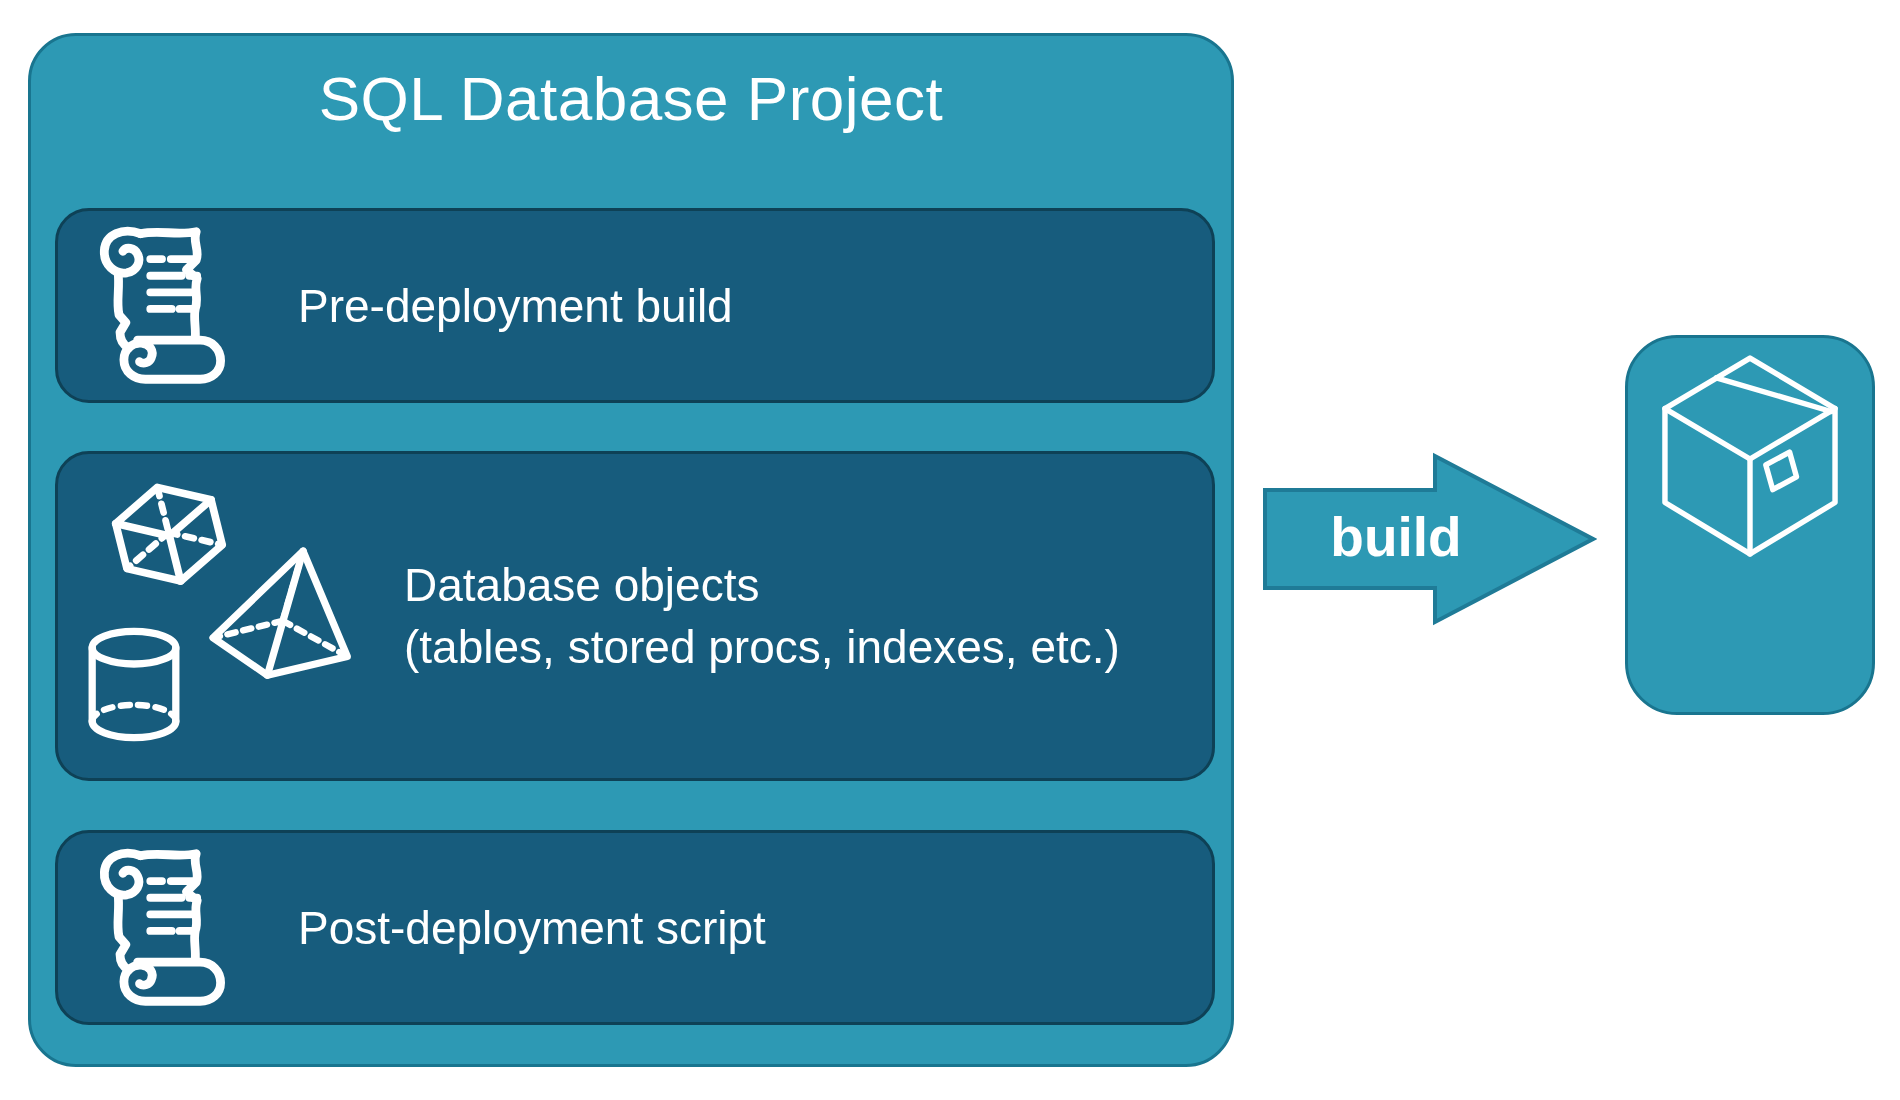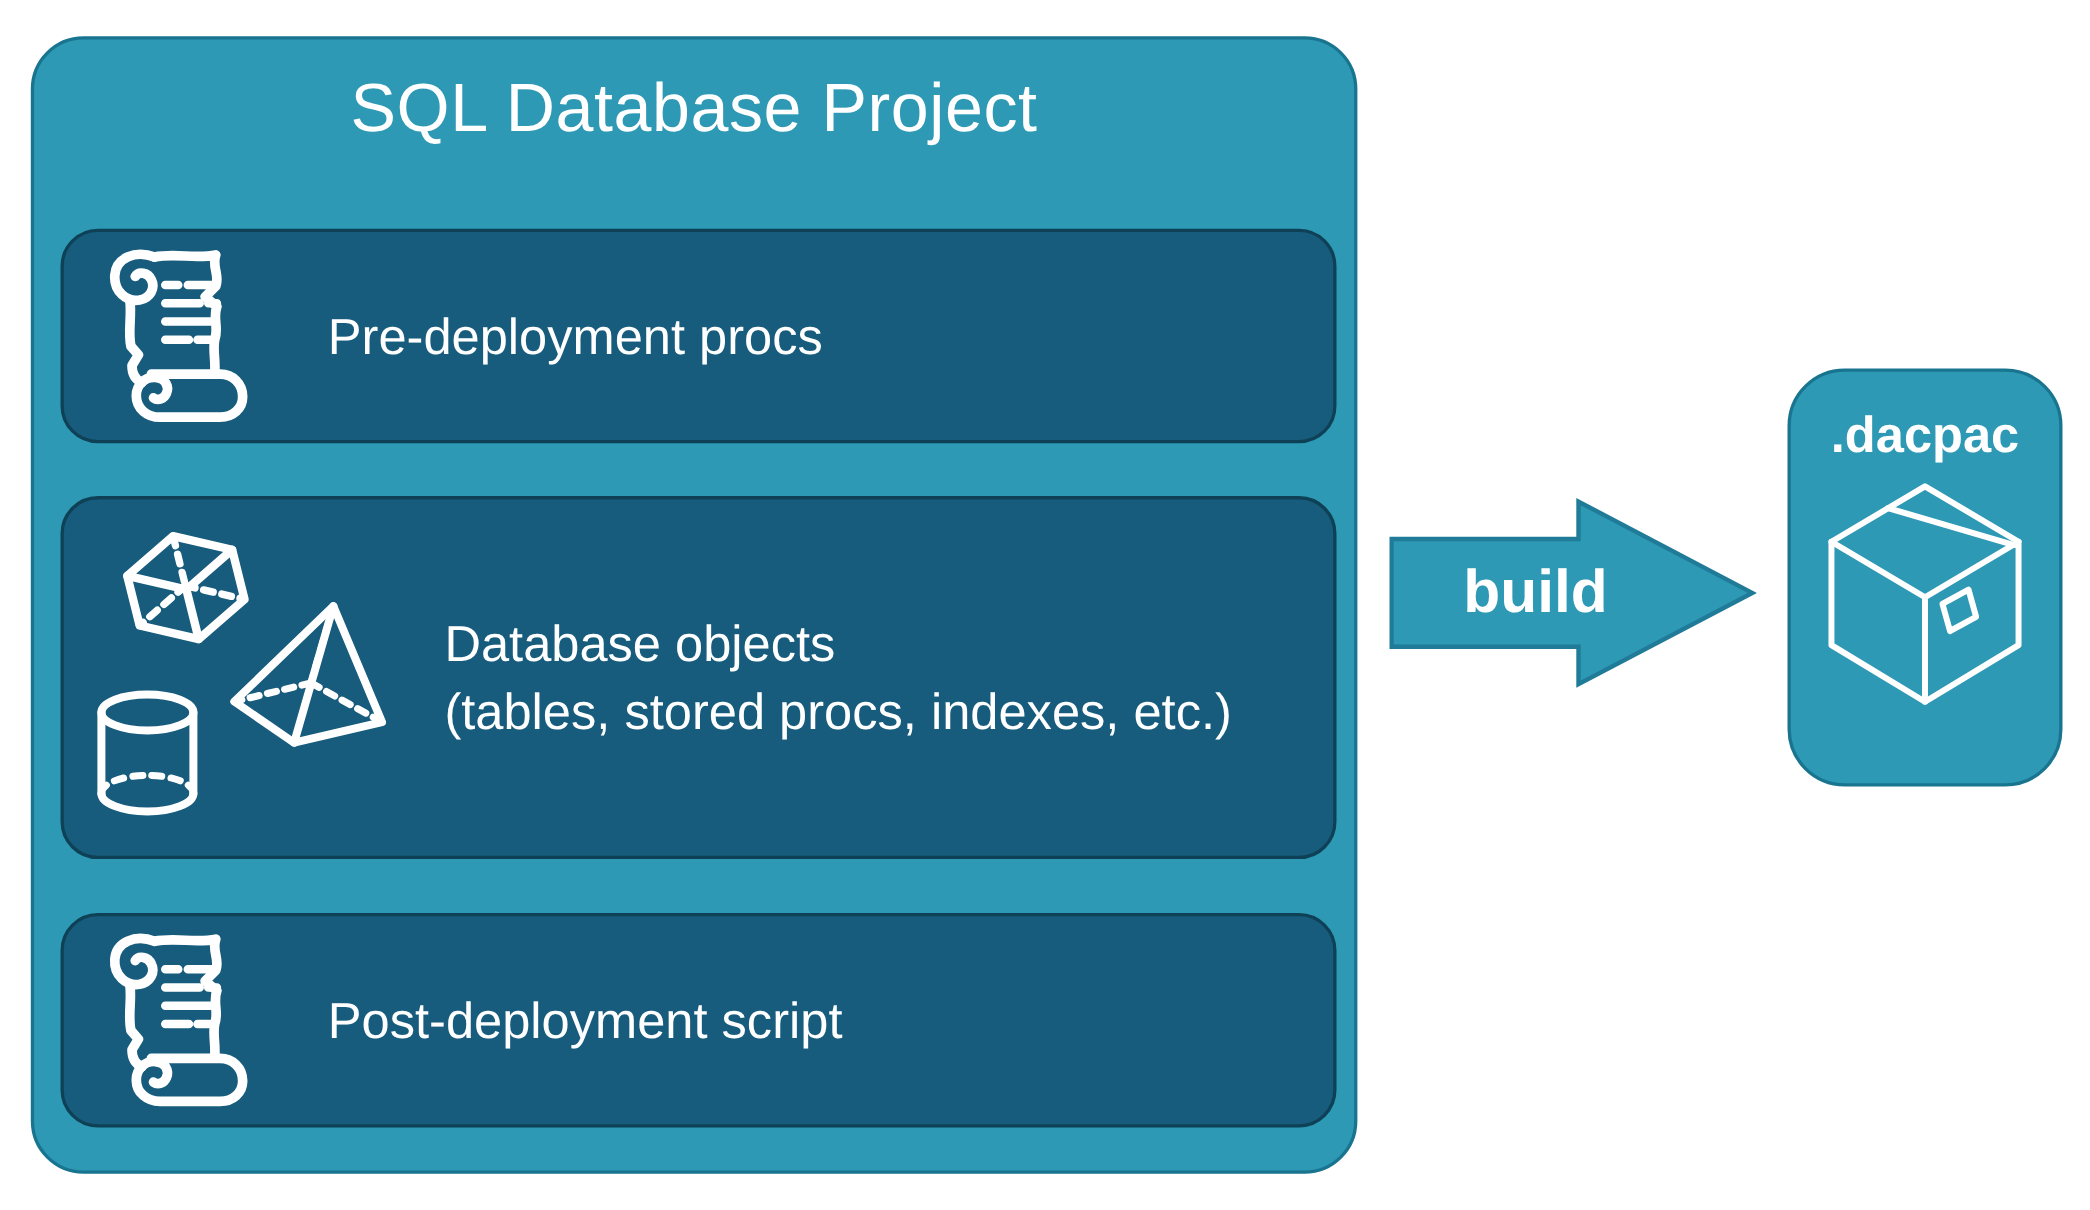--- a/index.html
+++ b/index.html
@@ -93,21 +93,21 @@
     <h1 class="project-title">SQL Database Project</h1>
 
     <div class="row row-pre">
       <svg class="scroll-icon" viewBox="0 0 140 172">
         <path class="st" stroke-width="9" d="M48,12 C30,5 12,13 11,29 C10,44 22,54 34,52 C44,50 49,41 45,33 C42,26 33,25 30,30"></path>
         <path class="st" stroke-width="9" d="M48,12 C67,8 86,14 105,10 C101,21 109,29 105,39 L95,49 L106,58 C102,69 108,78 104,89 C102,98 105,108 104,119"></path>
         <path class="st" stroke-width="9" d="M25,52 C27,67 23,81 26,95 L33,103 L27,113 C27,120 30,126 36,129"></path>
         <path class="st" stroke-width="9" d="M45,121 L109,121 C121,121 130,130 130,142 C130,153 121,161 109,161 L53,161 C41,161 31,153 31,141 C31,131 39,123 49,124 C58,125 62,132 59,139 C57,144 51,146 47,143"></path>
         <path class="st" stroke-width="8" d="M58,38 h12 M79,38 h24 M58,55 h32 M98,55 h8 M58,72 h42 M58,89 h22 M88,89 h14"></path>
       </svg>
-      <span class="row-label">Pre-deployment procs</span>
+      <span class="row-label">Pre-deployment build</span>
     </div>
 
     <div class="row row-post">
       <svg class="scroll-icon" viewBox="0 0 140 172">
         <path class="st" stroke-width="9" d="M48,12 C30,5 12,13 11,29 C10,44 22,54 34,52 C44,50 49,41 45,33 C42,26 33,25 30,30"></path>
         <path class="st" stroke-width="9" d="M48,12 C67,8 86,14 105,10 C101,21 109,29 105,39 L95,49 L106,58 C102,69 108,78 104,89 C102,98 105,108 104,119"></path>
         <path class="st" stroke-width="9" d="M25,52 C27,67 23,81 26,95 L33,103 L27,113 C27,120 30,126 36,129"></path>
         <path class="st" stroke-width="9" d="M45,121 L109,121 C121,121 130,130 130,142 C130,153 121,161 109,161 L53,161 C41,161 31,153 31,141 C31,131 39,123 49,124 C58,125 62,132 59,139 C57,144 51,146 47,143"></path>
         <path class="st" stroke-width="8" d="M58,38 h12 M79,38 h24 M58,55 h32 M98,55 h8 M58,72 h42 M58,89 h22 M88,89 h14"></path>
       </svg>
@@ -142,21 +142,20 @@
   </section>
 
   <div class="arrow-wrap">
     <svg viewBox="0 0 334 174">
       <polygon points="2,38 172,38 172,4 330,87 172,170 172,136 2,136" fill="#2D99B4" stroke="#1F7B97" stroke-width="4" stroke-linejoin="miter"></polygon>
     </svg>
     <span class="arrow-label">build</span>
   </div>
 
   <section class="dacpac">
-    <span class="dacpac-label">.dacpac</span>
     <svg class="package-icon" viewBox="0 0 180 208">
       <path class="st" stroke-width="5.5" d="M90,4 L176,55 L90,106 L4,55 Z"></path>
       <path class="st" stroke-width="5.5" d="M56,24 L172,58"></path>
       <path class="st" stroke-width="5.5" d="M4,55 L4,150 L90,202 L176,150 L176,55"></path>
       <path class="st" stroke-width="5.5" d="M90,106 L90,202"></path>
       <path class="st" stroke-width="5.5" d="M106,112 L130,99 L137,124 L113,137 Z"></path>
     </svg>
   </section>
 
 </div>

